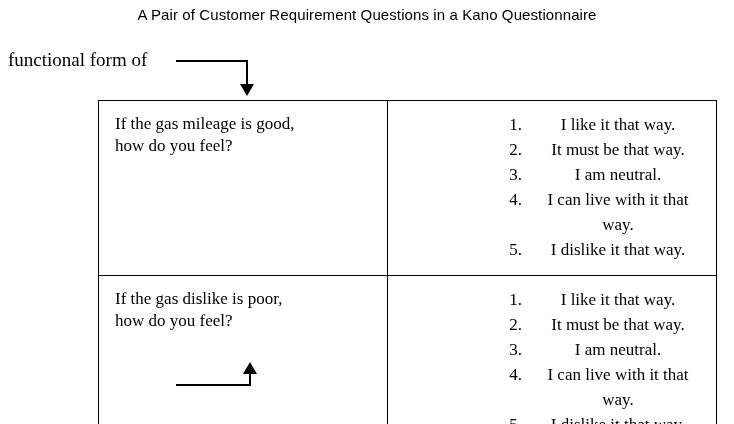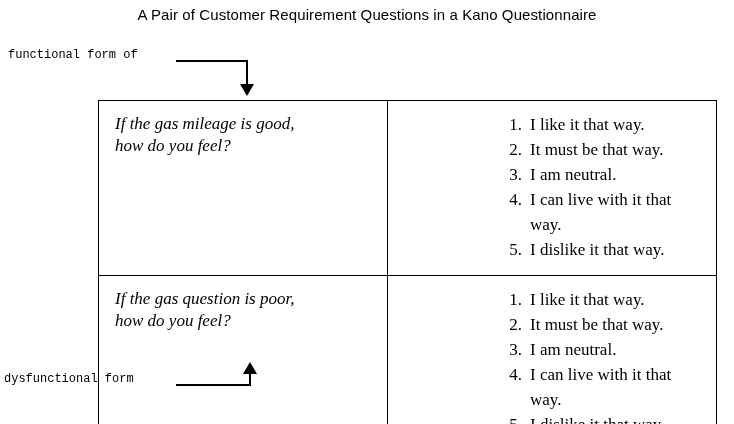--- a/index.html
+++ b/index.html
@@ -22,22 +22,22 @@
     width: 734px;
     text-align: center;
     font-family: "Liberation Sans", sans-serif;
     font-size: 15px;
     letter-spacing: 0.1px;
   }
 
   
   .annot {
     position: absolute;
-    font-family: Liberation Mono, monospace;
-    font-size: 12px;
+    font-family: Liberation Serif, serif;
+    font-size: 19px;
     line-height: 1.25;
     white-space: nowrap;
   }
   .annot-top {
     top: 48px;
     left: 8px;
     text-align: left;
   }
   .annot-top .l2 {
     display: block;
@@ -114,21 +114,20 @@
     border-collapse: collapse;
     table-layout: fixed;
   }
   .kano-table td {
     border: 1.5px solid #000000;
     vertical-align: top;
     padding: 0;
   }
   .col-question {
     width: 288px;
-    font-style: italic;
   }
   .col-answers {
     width: 328px;
   }
   .q-text {
     font-size: 17px;
     line-height: 1.3;
     padding: 12px 10px 14px 16px;
   }
   .q-text .ln {
@@ -149,41 +148,41 @@
     line-height: 1.47;
   }
   .ans-num {
     width: 26px;
     text-align: right;
     padding-right: 8px;
     flex: 0 0 auto;
   }
   .ans-txt {
     flex: 1 1 auto;
+    text-align: center;
   }
   
   .row-top .answers { padding-left: 108px; }
   .row-bottom .answers { padding-left: 108px; }
   .row-bottom .ans-row:nth-child(4) .ans-num,
   .row-bottom .ans-row:nth-child(5) .ans-num { }
 </style>
 </head>
 <body>
 
 <div class="title">A Pair of Customer Requirement Questions in a Kano Questionnaire</div>
 
 <div class="annot annot-top">
   <span class="l1">functional form of</span>
 </div>
 <div class="leader lead-top-h"></div>
 <div class="leader lead-top-v"></div>
 <div class="arrow-down"></div>
 
 <div class="annot annot-bottom">
-  <span class="l1">dysfunctional form</span>
 </div>
 <div class="leader lead-bot-h"></div>
 <div class="leader lead-bot-v"></div>
 <div class="arrow-up"></div>
 
 <table class="kano-table">
   <tbody>
     <tr class="row-top">
       <td class="col-question">
         <div class="q-text">
@@ -212,21 +211,21 @@
           <div class="ans-row">
             <span class="ans-num">5.</span>
             <span class="ans-txt">I dislike it that way.</span>
           </div>
         </div>
       </td>
     </tr>
     <tr class="row-bottom">
       <td class="col-question">
         <div class="q-text">
-          <span class="ln">If the gas question is poor,</span>
+          <span class="ln">If the gas dislike is poor,</span>
           <span class="ln">how do you feel?</span>
         </div>
       </td>
       <td class="col-answers">
         <div class="answers">
           <div class="ans-row">
             <span class="ans-num">1.</span>
             <span class="ans-txt">I like it that way.</span>
           </div>
           <div class="ans-row">

